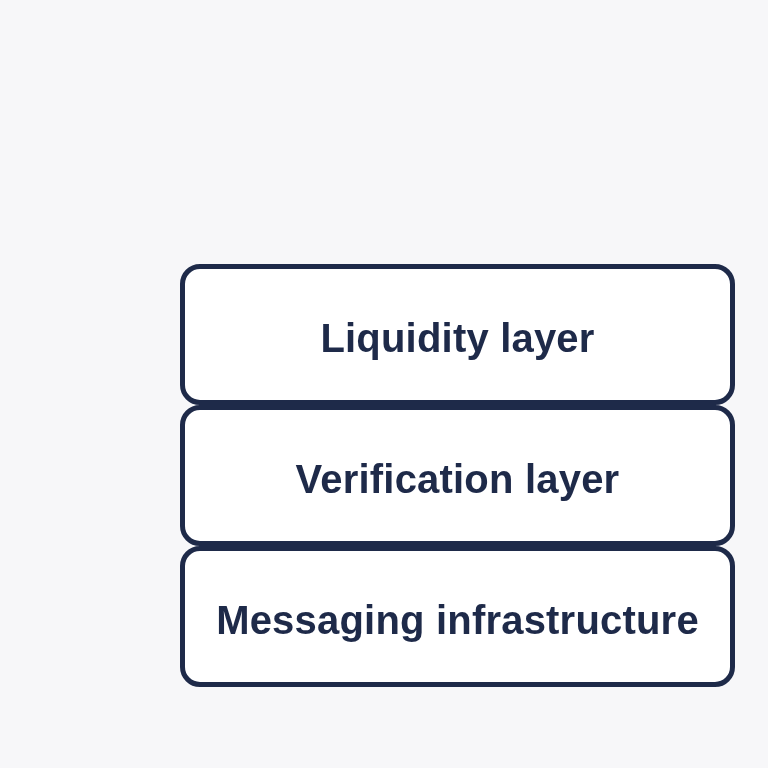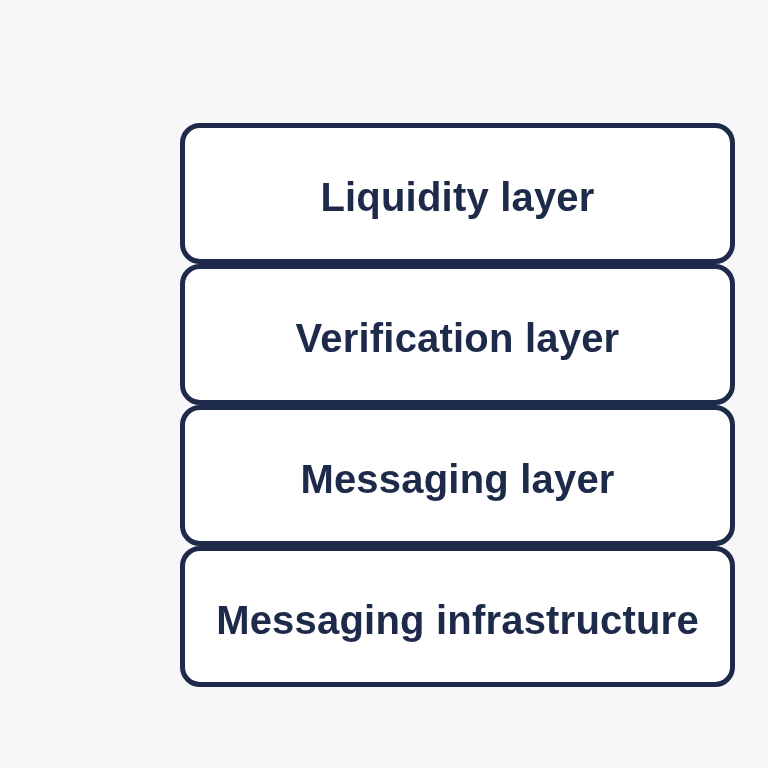--- a/index.html
+++ b/index.html
@@ -68,20 +68,17 @@
 
 
   <div class="layers">
     <div class="box layer">
       <span>Liquidity layer</span>
     </div>
     <div class="box layer">
       <span>Verification layer</span>
     </div>
     <div class="box layer">
-      <span>Messaging layer</span>
-    </div>
-    <div class="box layer">
       <span>Messaging infrastructure</span>
     </div>
   </div>
 
 </div>
 
 </body></html>

